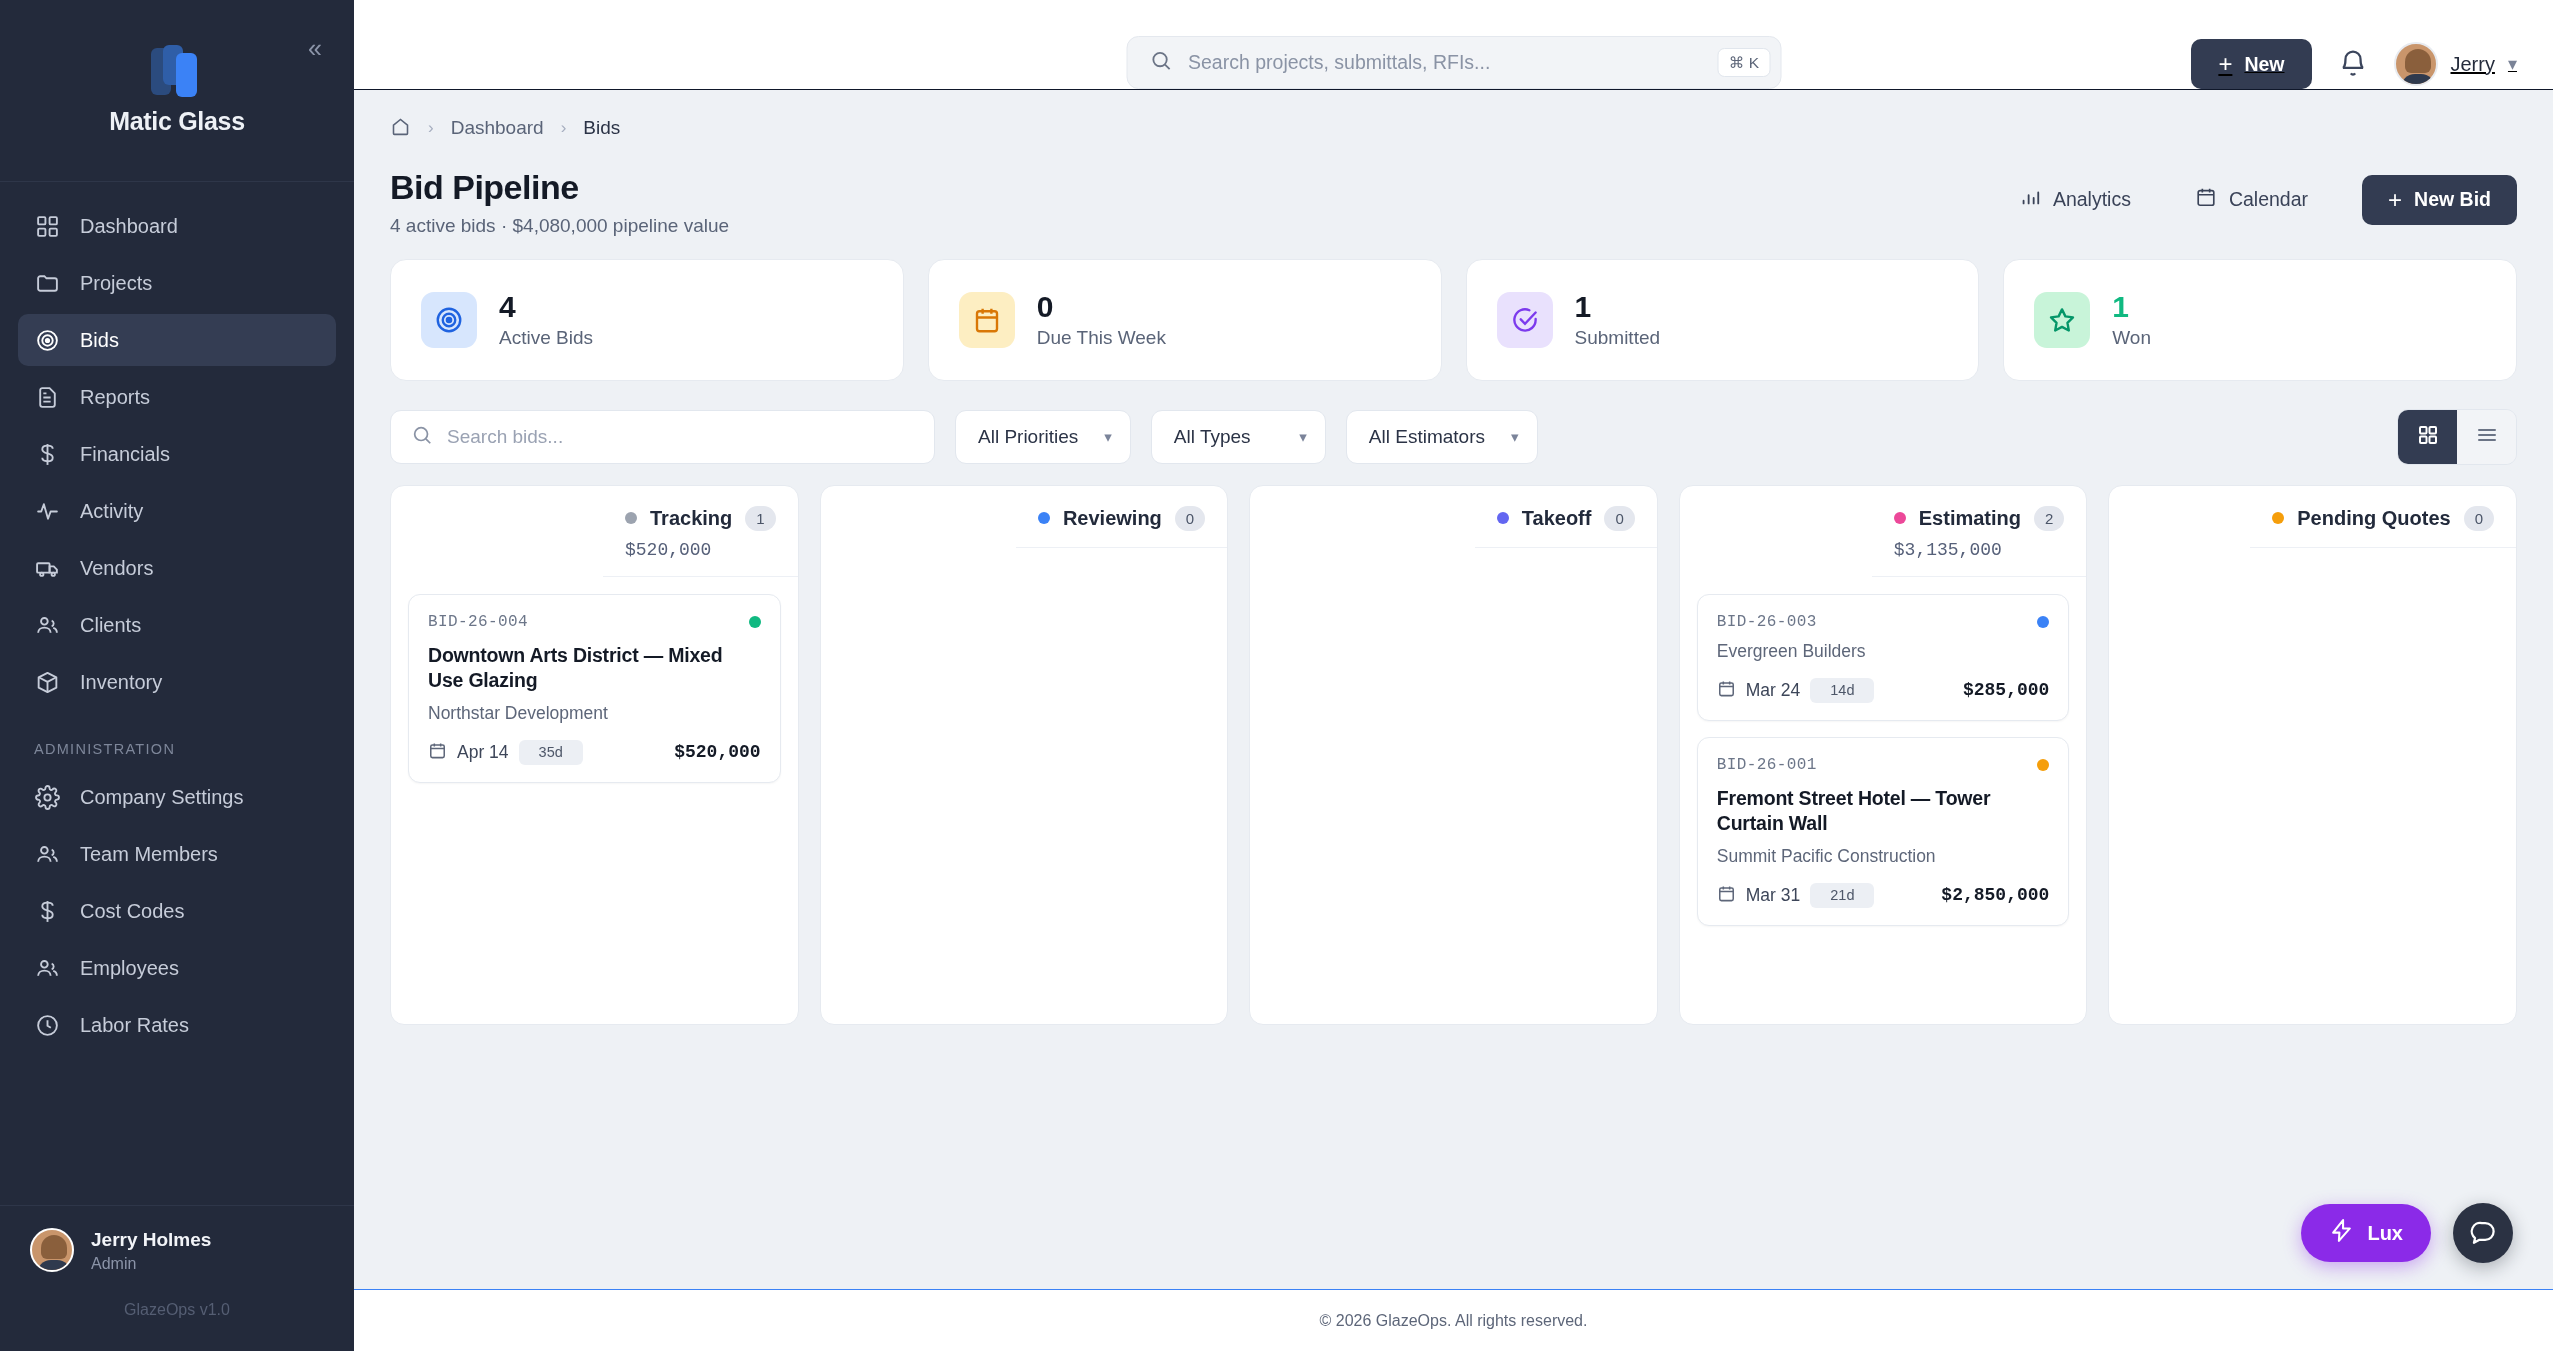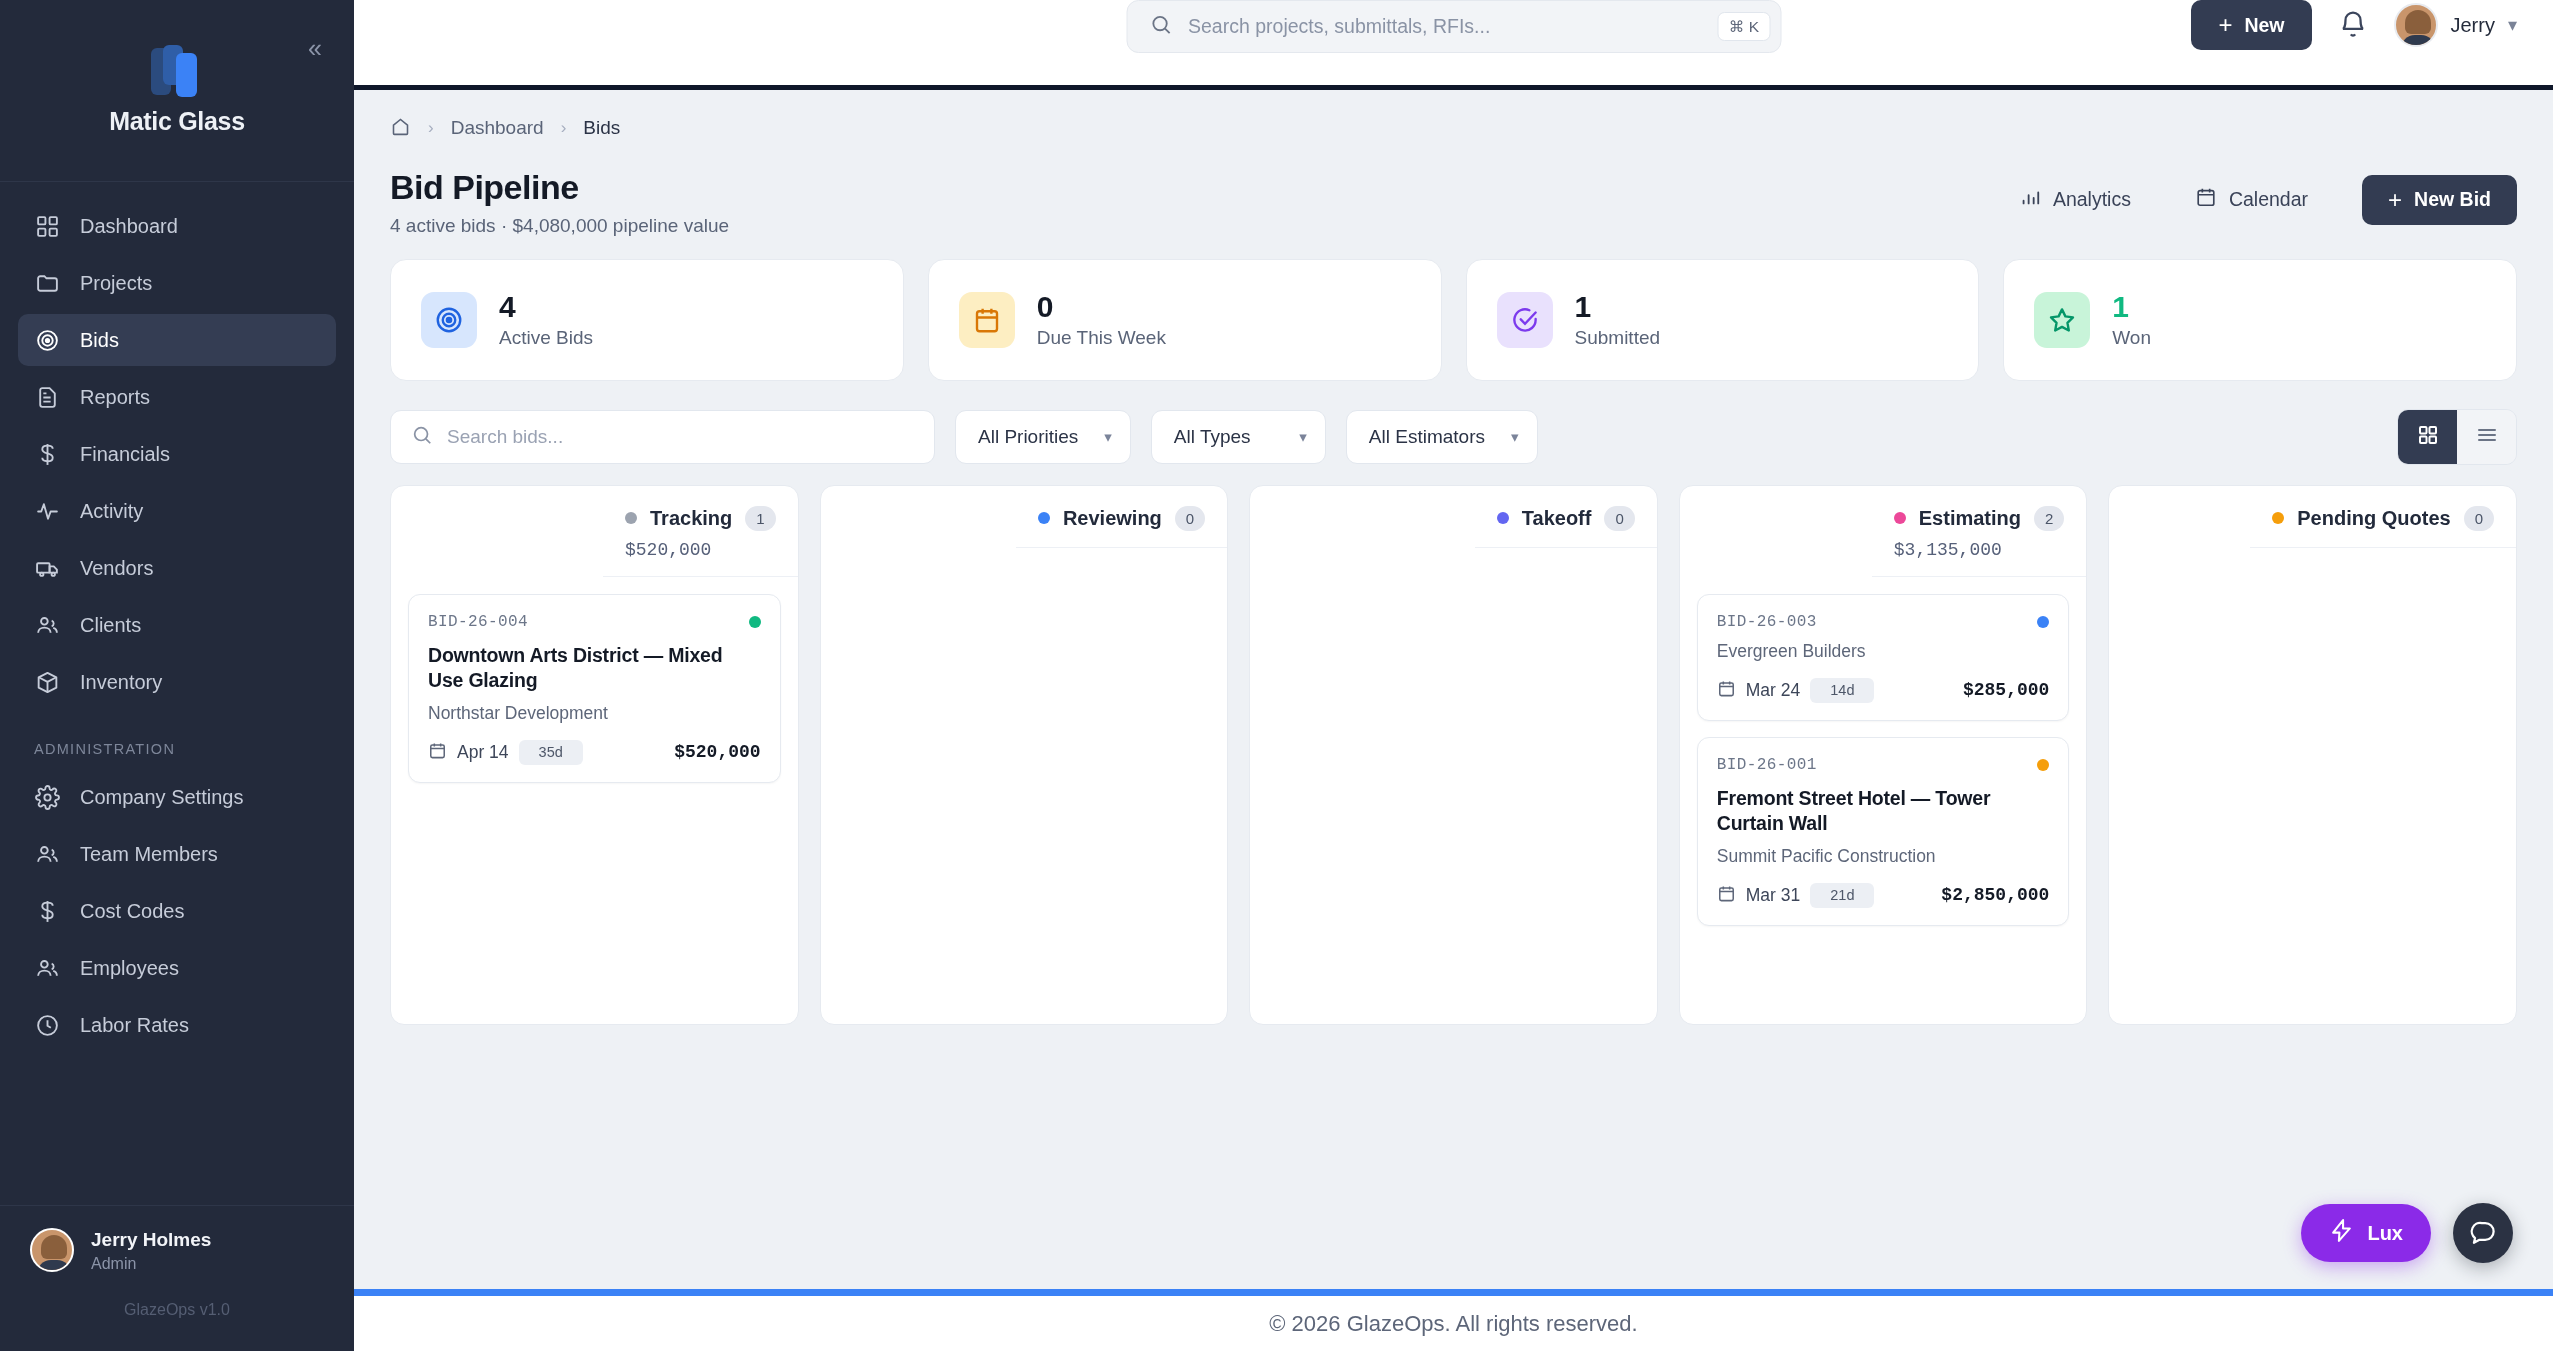--- a/index.html
+++ b/index.html
@@ -63,22 +63,22 @@
   .sb-avatar::before { content:""; position:absolute; left:9px; top:5px; width:26px; height:24px; background:#8a5f3c; border-radius:13px 13px 6px 6px; }
   .sb-avatar::after { content:""; position:absolute; left:5px; top:30px; width:34px; height:20px; background:#2f3a4e; border-radius:14px 14px 0 0; }
   .sb-uname { color: #f2f4f8; font-size: 19px; font-weight: 600; line-height: 1.3; }
   .sb-urole { color: #8b94a8; font-size: 16px; line-height: 1.4; }
   .sb-version { text-align: center; color: #555e73; font-size: 16px; padding: 26px 0 22px 0; }
 
   
   .main { flex: 1 1 auto; display: flex; flex-direction: column; height: 1351px; background: #eef1f5; min-width: 0; }
 
   .topbar {
-    height: 90px; background: #ffffff; border-bottom: 5px solid #0f172a;
-    display: flex; align-items: flex-start; position: relative; flex: 0 0 90px;
+    height: 90px; background: #ffffff; border-bottom: 1px solid #0f172a;
+    display: flex; align-items: flex-end; position: relative; flex: 0 0 90px; text-decoration: underline;
   }
   .search-wrap {
     position: absolute; left: 50%; transform: translateX(-50%);
     width: 655px; height: 53px;
     background: #f2f4f7; border: 1px solid #e4e8ee; border-radius: 12px;
     display: flex; align-items: center; padding: 0 10px 0 22px;
   }
   .search-wrap svg { width: 23px; height: 23px; flex: 0 0 23px; color: #6b7486; }
   .search-input {
     flex: 1 1 auto; border: none; outline: none; background: transparent;
@@ -204,23 +204,23 @@
   .card-title { font-size: 19.5px; font-weight: 700; color: #141a26; line-height: 1.28; margin-top: 12px; letter-spacing: -0.2px; }
   .card-client { font-size: 17.5px; color: #5d6679; margin-top: 10px; }
   .card-foot { display: flex; align-items: center; margin-top: 16px; gap: 10px; }
   .card-foot svg { width: 19px; height: 19px; color: #5d6679; flex: 0 0 19px; }
   .card-date { font-size: 17.5px; color: #3d4659; }
   .card-days { background: #eceff4; color: #4e5769; font-size: 14.5px; border-radius: 6px; padding: 3px 20px; line-height: 1.3; }
   .card-amt { margin-left: auto; font-family: "Liberation Mono", monospace; font-size: 18px; font-weight: 700; color: #141a26; }
 
   .footer {
     height: 62px; flex: 0 0 62px;
-    background: #ffffff; border-top: 7px solid #3b82f6;
+    background: #ffffff; border-top: 1px solid #3b82f6;
     display: flex; align-items: center; justify-content: center;
-    font-size: 22px; color: #5d6679;
+    font-size: 16px; color: #5d6679;
   }
 
   .fab-wrap { position: absolute; right: 40px; bottom: 88px; display: flex; align-items: center; gap: 22px; z-index: 20; }
   .fab-lux {
     display: flex; align-items: center; gap: 13px;
     background: #8b2ae8; color: #ffffff; border: none; border-radius: 30px;
     height: 58px; padding: 0 28px; font-size: 20px; font-weight: 600; cursor: pointer;
     box-shadow: 0 5px 18px rgba(139,42,232,0.38);
     font-family: "Liberation Sans", sans-serif;
   }

